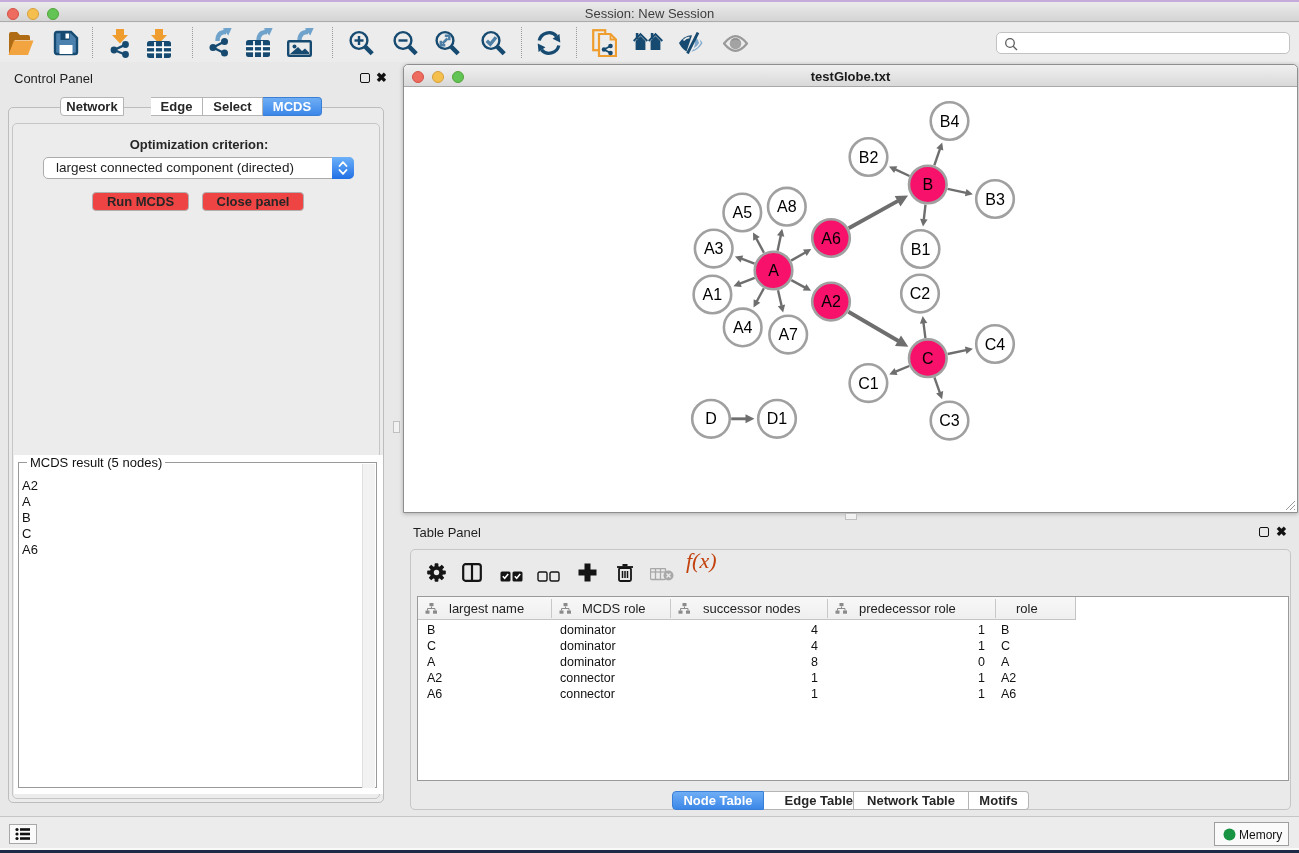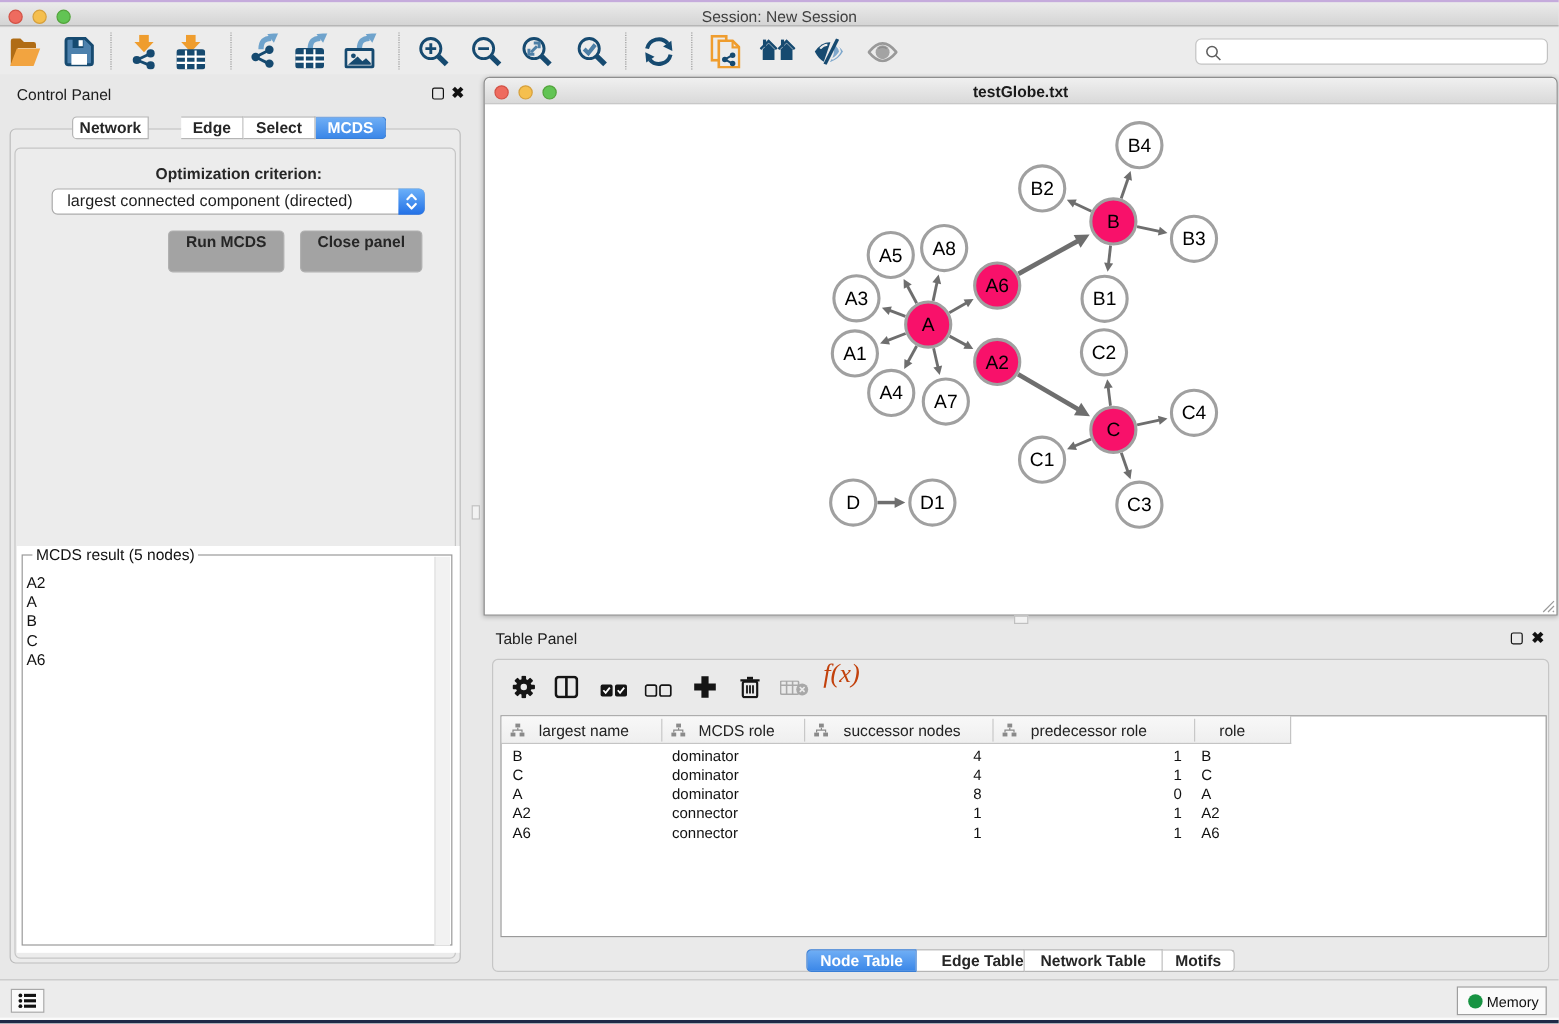--- a/index.html
+++ b/index.html
@@ -20,21 +20,21 @@
 #cp-title { left:14px; top:71px; font-size:13px; color:#1e1e1e; }
 .win-sq { width:10px; height:10px; border:1.6px solid #111; border-radius:2px; }
 .win-x { font-size:13px; color:#111; font-weight:bold; }
 #cp-box { left:8px; top:107px; width:376px; height:696px; background:#ebebeb; border:1px solid #bdbdbd; border-radius:5px; }
 #cp-inner { left:12px; top:123px; width:368px; height:676px; background:#ececec; border:1px solid #c6c6c6; border-radius:5px; }
 .tab { position:absolute; top:97px; height:19px; background:#fff; border:1px solid #b5b5b5; font-size:13px; font-weight:bold; color:#262626; text-align:center; line-height:18px; }
 .tabsel { background:linear-gradient(#6faef5,#3b87e8); color:#fff; border-color:#3a7fd6; }
 #optlabel { left:0px; top:137px; width:398px; text-align:center; font-size:13px; font-weight:bold; color:#262626; }
 #dropdown { left:43px; top:157px; width:311px; height:22px; background:#fff; border:1px solid #ababab; border-radius:5px; font-size:13.5px; color:#1e1e1e; line-height:20px; padding-left:12px; }
 #dd-step { right:-1px; top:-1px; width:22px; height:22px; border-radius:0 5px 5px 0; background:linear-gradient(#6cb1f9,#2270e6); }
-.btn { position:absolute; height:35px; background:#a3a3a3; border:1px solid #b0b0b0; border-radius:4px; font-size:13px; font-weight:bold; color:#262626; text-align:center; line-height:18px;margin-left:48px; }
+.btn { position:absolute; height:19px; background:#ef4444; border:1px solid #b0b0b0; border-radius:4px; font-size:13px; font-weight:bold; color:#262626; text-align:center; line-height:18px; }
 #mcds-result { left:14px; top:455px; width:369px; height:339px; background:#fff; }
 #fieldset { left:4px; top:7px; width:359px; height:326px; border:1px solid #9a9a9a; }
 #fs-label { left:8px; top:-8px; background:#fff; padding:0 3px; font-size:13px; color:#111; }
 #fs-scroll { right:1px; top:1px; width:13px; height:324px; background:#f2f2f2; border-left:1px solid #e0e0e0; }
 .fsrow { font-size:13px; color:#111; position:absolute; left:3px; }
 
 #netwin { left:403px; top:64px; width:895px; height:449px; background:#fff; border:1px solid #8e8e8e; border-radius:5px 5px 0 0; box-shadow:0 1px 4px rgba(0,0,0,.25);padding-left:42px; }
 #net-titlebar { left:0; top:0; width:893px; height:22px; background:linear-gradient(#f0f0f0,#d9d9d9); border-bottom:1px solid #a8a8a8; border-radius:5px 5px 0 0; }
 #net-title { left:0; width:100%; text-align:center; top:4px; font-size:13px; font-weight:bold; color:#1a1a1a; }
 

